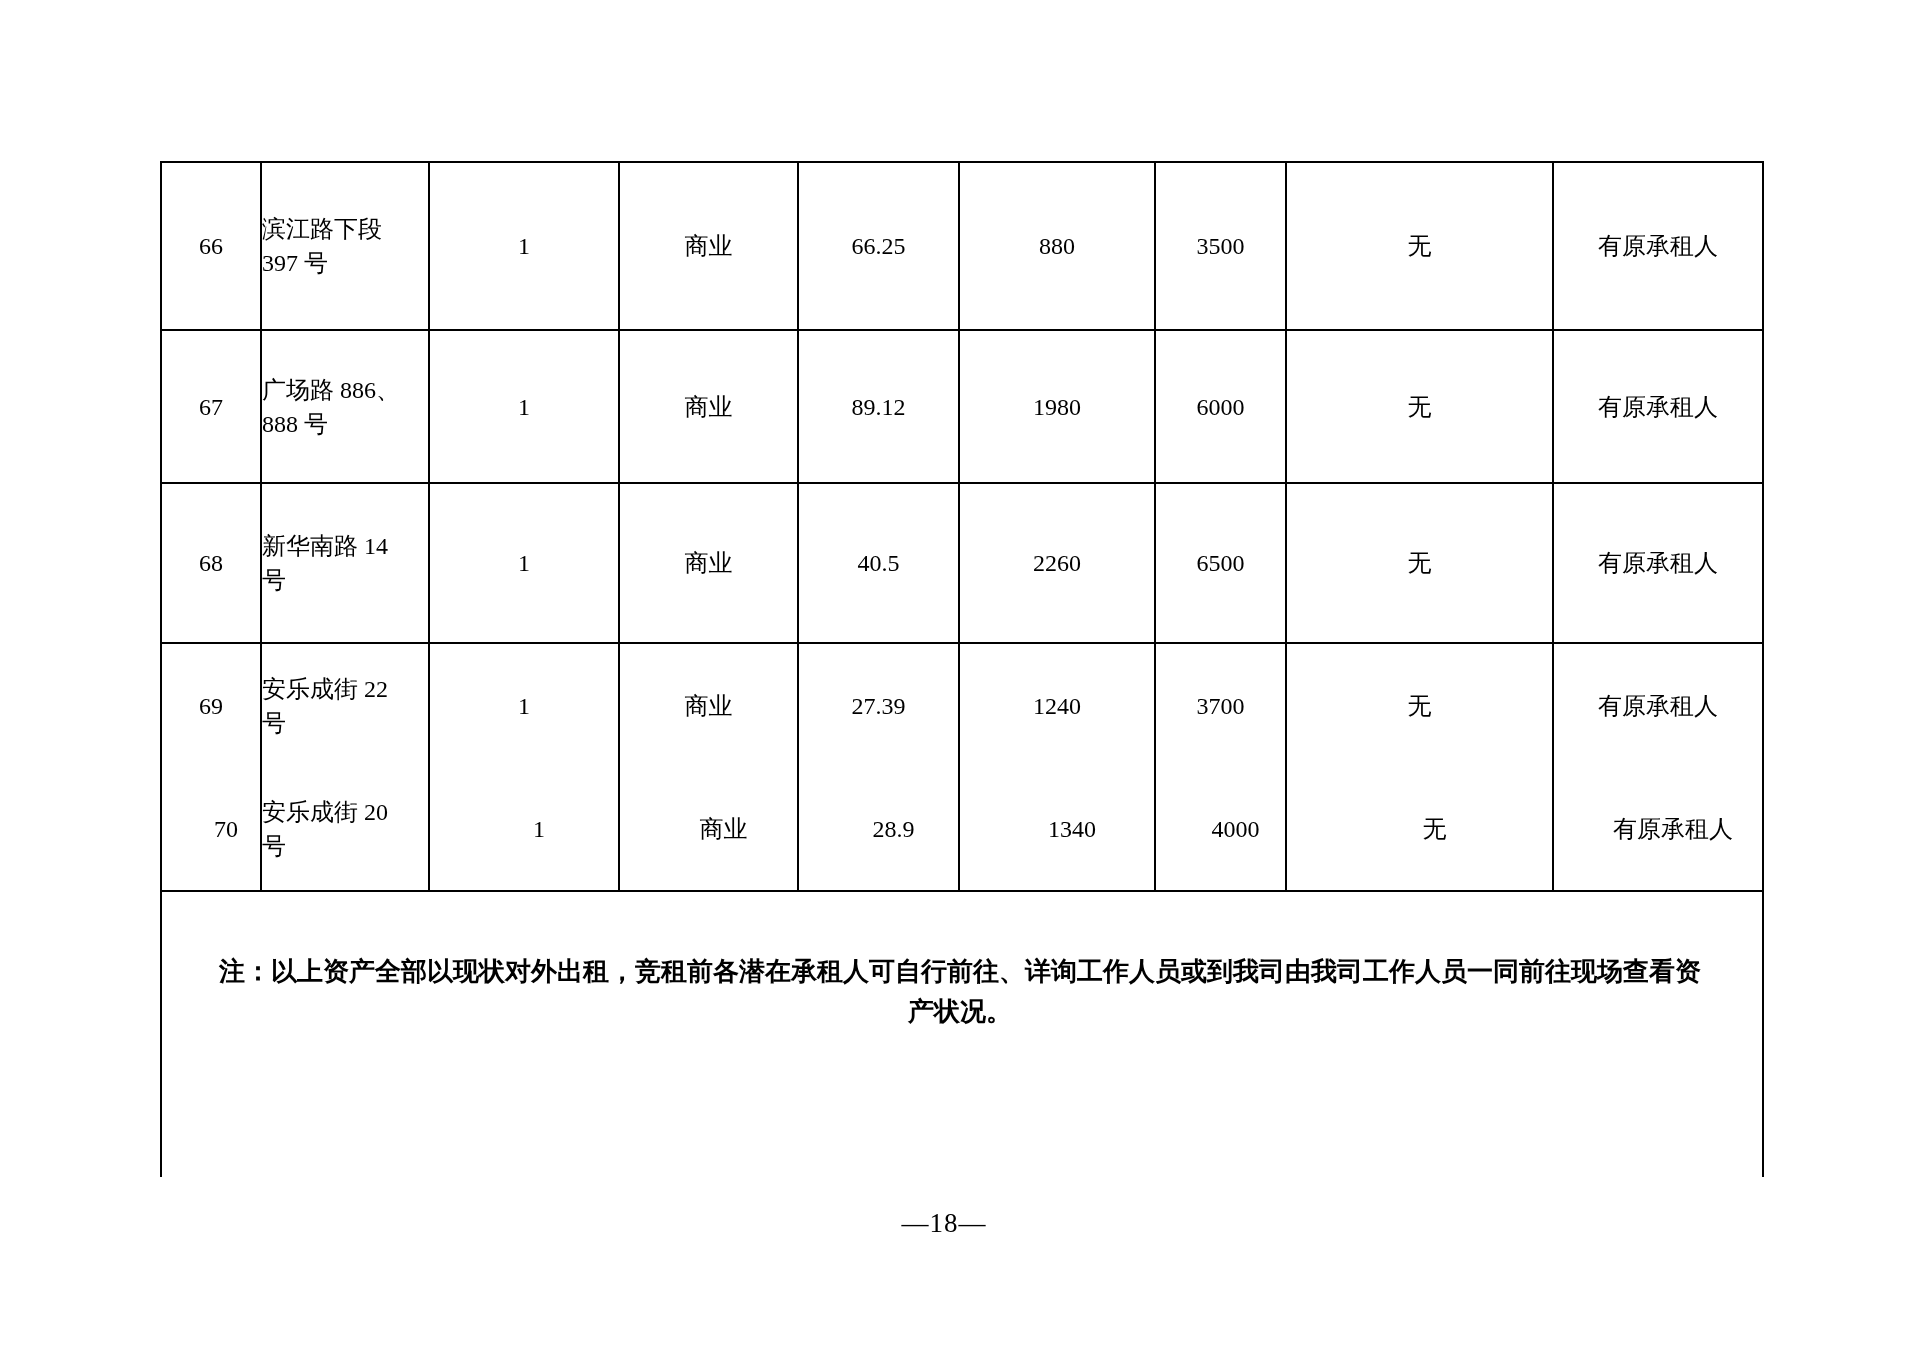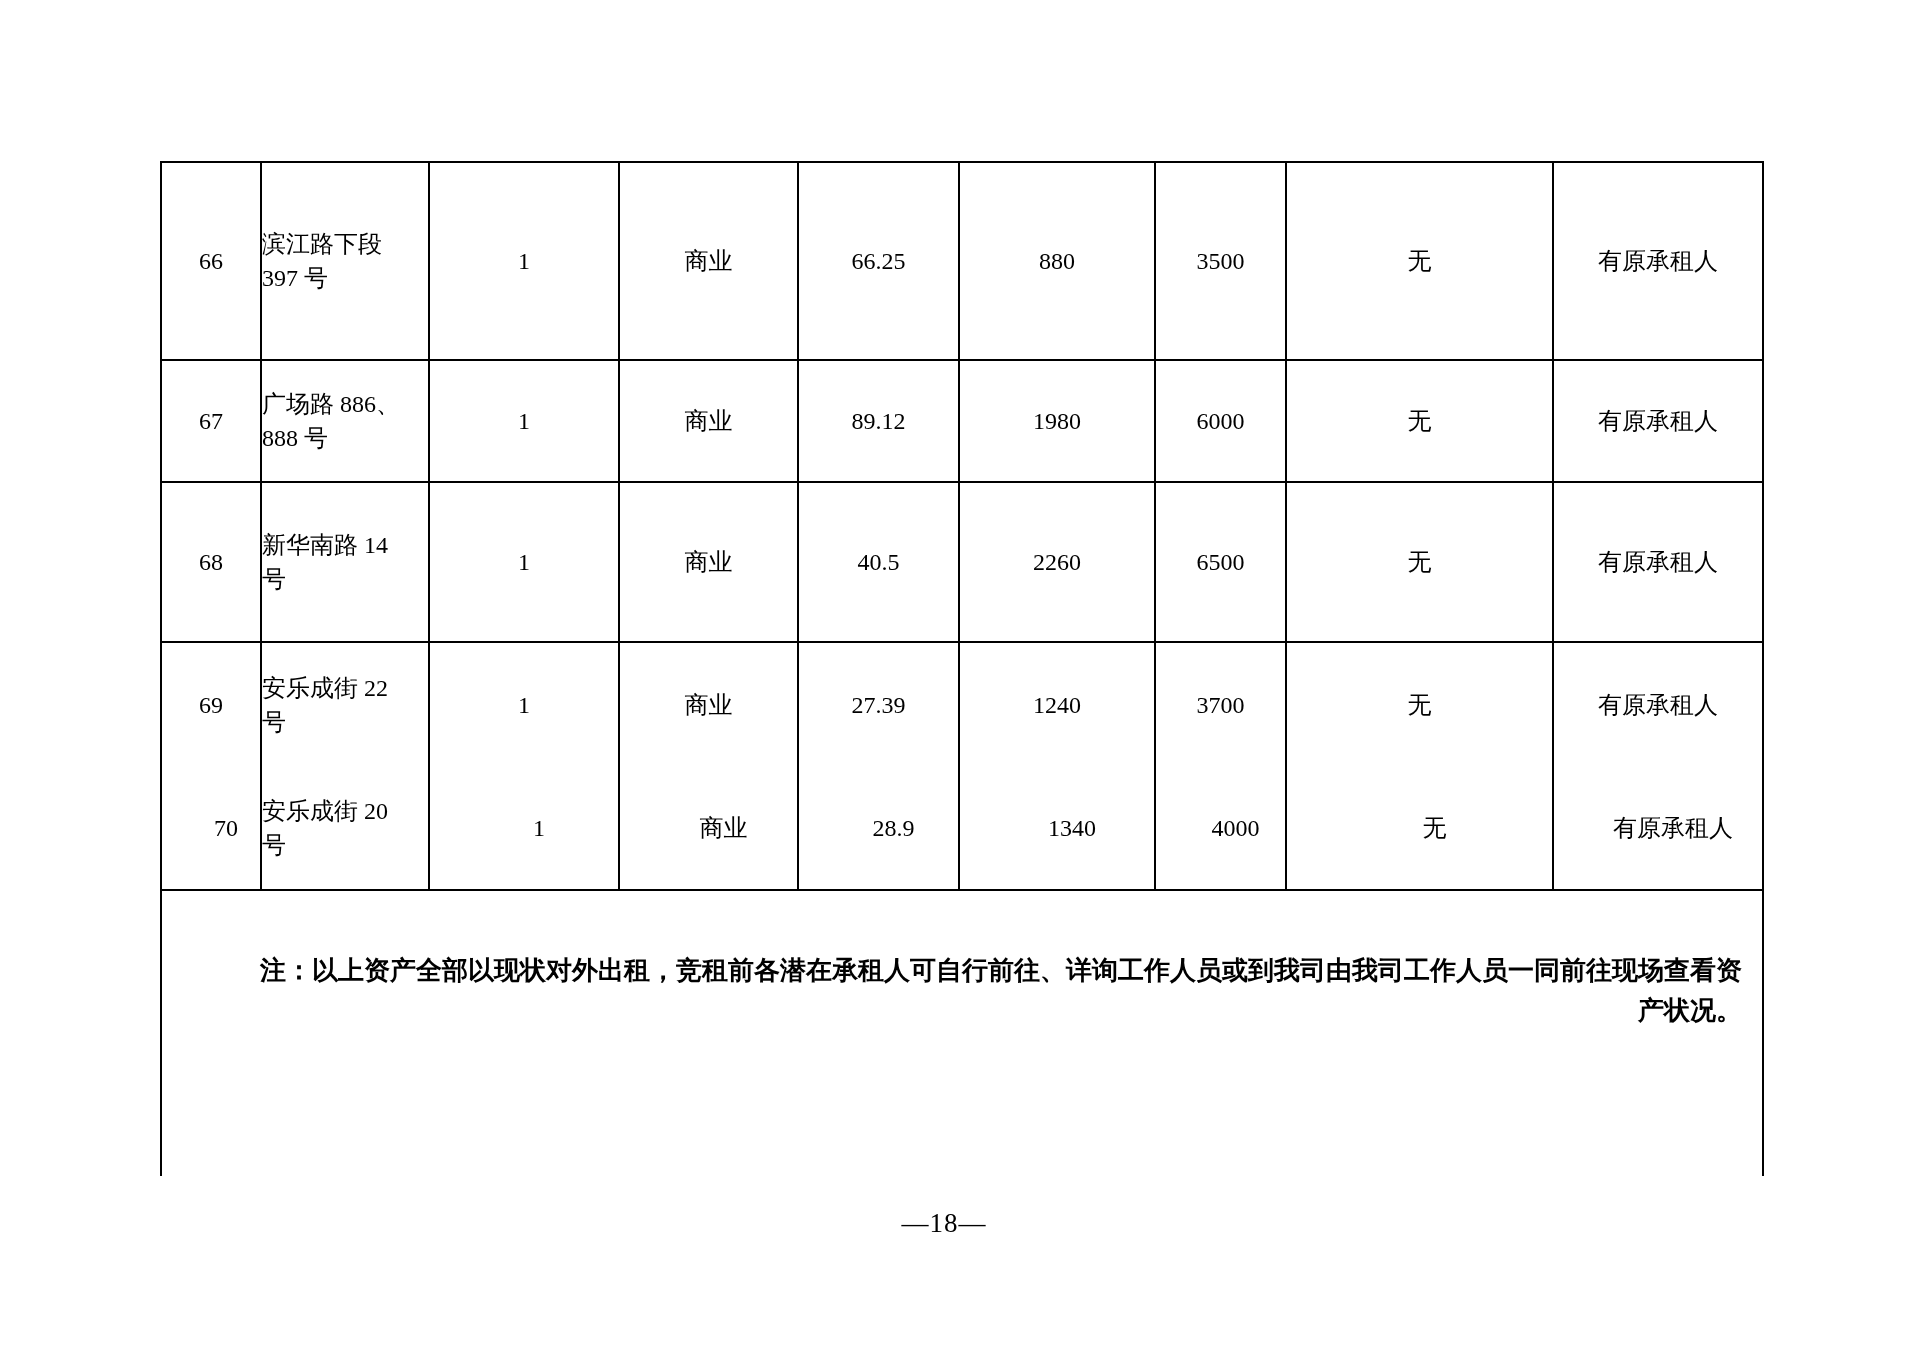--- a/index.html
+++ b/index.html
@@ -33,21 +33,21 @@
     text-align:left;
     padding-left:0;
     white-space:pre-line;
   }
   
   tr.merge-top td{border-bottom:none;}
   tr.merge-bottom td{border-top:none;padding-left:36px;}
   
   tr.note-row td{
     border-bottom:none;
-    text-align:right;
+    text-align:center;
     vertical-align:top;
     padding:60px 20px 0 16px;
     font-size:26px;
     font-weight:bold;
     line-height:40px;
     white-space:pre-line;
     word-break:break-all;
   }
   .page-number{
     position:absolute;
@@ -70,33 +70,33 @@
         <col style="width:190px">
       <col style="width:179px">
         <col style="width:161px">
         <col style="width:196px">
       <col style="width:131px">
         <col style="width:267px">
         <col style="width:210px">
     </colgroup>
     <tbody id="asset-body">
 
-      <tr style="height: 198px;">
+      <tr style="height: 168px;">
           <td class="c0">66</td>
           <td class="c1">滨江路下段
 397 号</td>
           <td class="c2">1</td>
           <td class="c3">商业</td>
           <td class="c4">66.25</td>
           <td class="c5">880</td>
           <td class="c6">3500</td>
           <td class="c7">无</td>
           <td class="c8">有原承租人</td>
         </tr>
-        <tr style="height: 122px;">
+        <tr style="height: 153px;">
           <td class="c0">67</td>
           <td class="c1">广场路 886、
 888 号</td>
           <td class="c2">1</td>
           <td class="c3">商业</td>
           <td class="c4">89.12</td>
           <td class="c5">1980</td>
           <td class="c6">6000</td>
           <td class="c7">无</td>
           <td class="c8">有原承租人</td>

